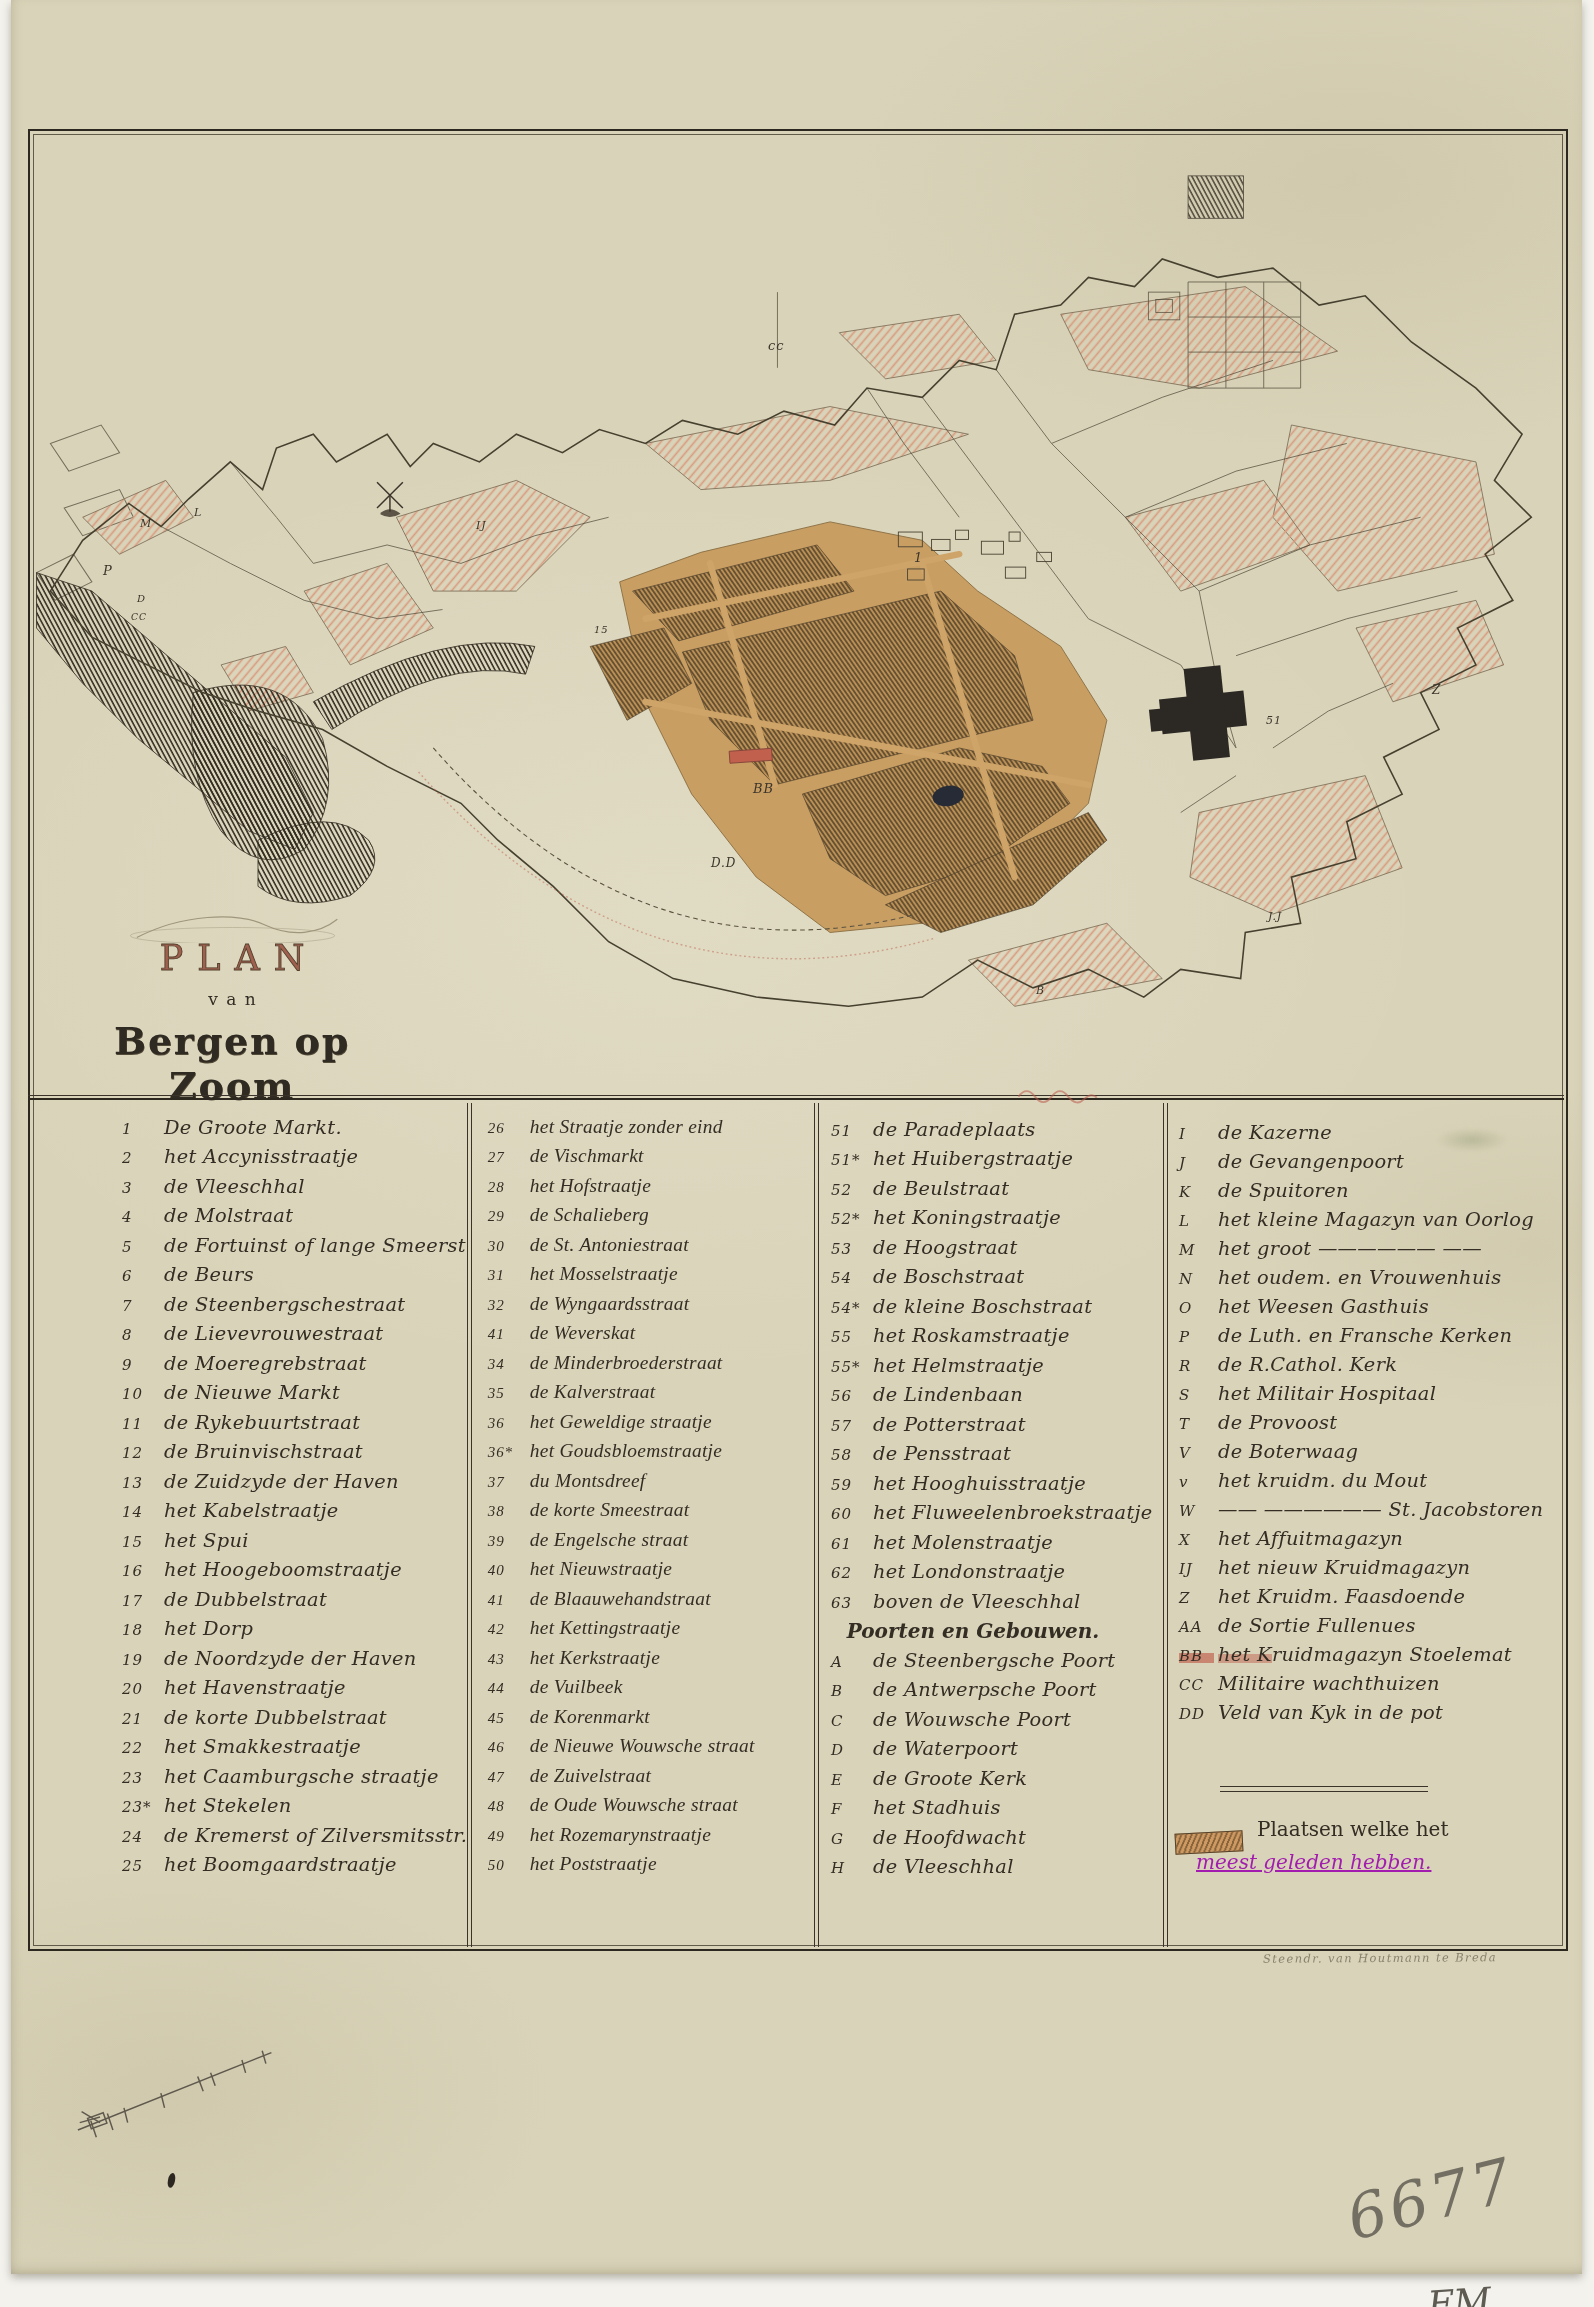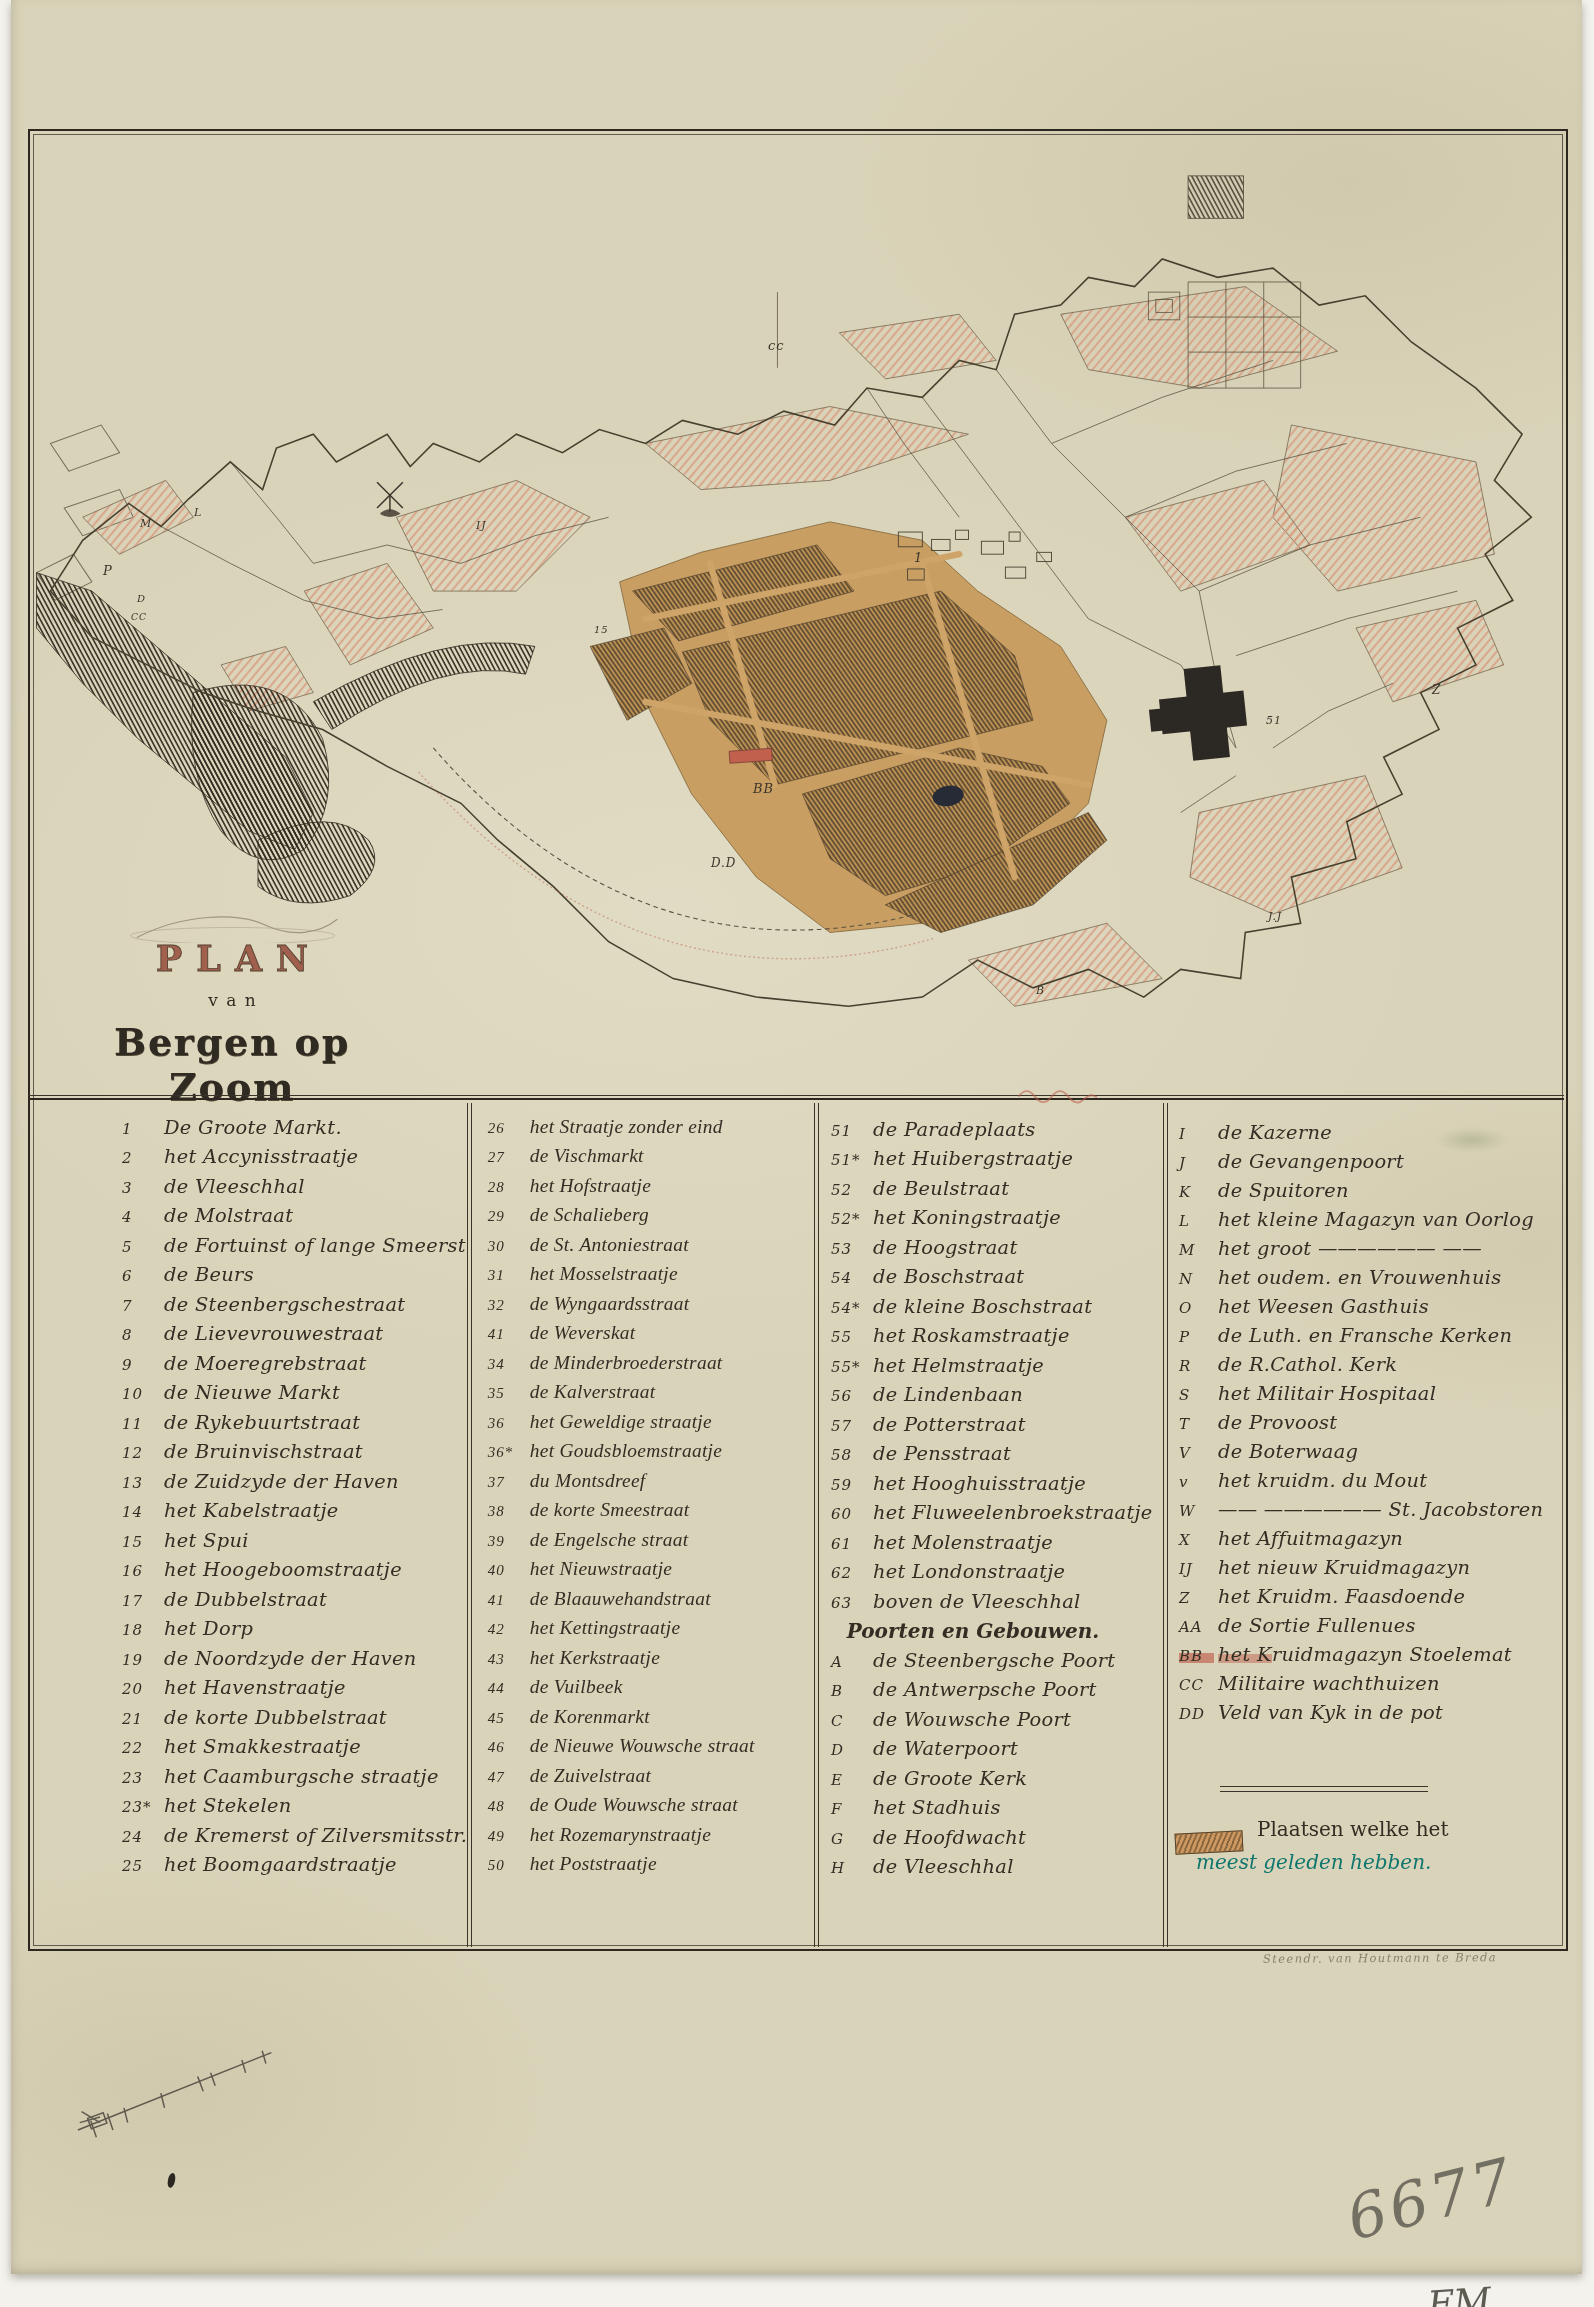--- a/index.html
+++ b/index.html
@@ -21,21 +21,21 @@
   .frame-inner{position:absolute;inset:2.8px;border:0.9px solid rgba(58,50,38,.75);pointer-events:none;}
   
   .map-svg{position:absolute;left:31px;top:135px;}
   .map-labels{position:absolute;inset:0;pointer-events:none;}
   .maplabel{position:absolute;font-style:italic;color:#3c352b;font-size:11px;
             letter-spacing:0.9px;white-space:nowrap;}
   
   .title{position:absolute;left:52px;top:912px;width:360px;text-align:center;
          color:#332d24;}
   .t-flourish{opacity:.55;display:block;margin:0 auto -5.5px auto;}
-  .t-plan{font-size:35px;font-weight:bold;letter-spacing:14px;color:#a0604d;
+  .t-plan{font-size:35px;font-weight:normal;letter-spacing:14px;color:#a0604d;
           -webkit-text-stroke:0.9px #54402f;text-indent:14px;}
   .t-van{font-size:17px;letter-spacing:8.3px;margin-top:11px;text-indent:8.3px;}
   .t-city{font-size:38px;font-weight:bold;margin-top:9.2px;letter-spacing:1.8px;
           color:#2f2a22;text-shadow:0.5px 0.5px 0 #544a38;}
   
   .sep-h-thin{position:absolute;left:28px;top:1095px;width:1536px;border-top:0.9px solid #3a332a;}
   .sep-h-thick{position:absolute;left:28px;top:1098px;width:1536px;border-top:2.8px solid #2d281f;}
   .sep-v{position:absolute;top:1103px;height:844px;width:2.8px;
          border-left:0.9px solid #3a332a;border-right:0.9px solid #3a332a;}
   .col{position:absolute;top:1101px;height:846px;overflow:hidden;color:#332d24;}
@@ -51,21 +51,21 @@
   .lrow .name{letter-spacing:0.3px;}
   .lrow.heading{justify-content:center;padding-right:46px;font-size:20px;font-weight:bold;}
   .smear-num{background:linear-gradient(rgba(187,72,55,.55),rgba(187,72,55,.55)) 0 78%/35px 10px no-repeat;}
   .smear-name{background:linear-gradient(rgba(187,72,55,.40),rgba(187,72,55,.40)) 0 80%/54px 9.2px no-repeat;}
   .c4-divider{position:absolute;left:52px;top:685px;width:208px;height:3.7px;
               border-top:0.9px solid #3a332a;border-bottom:0.9px solid #3a332a;}
   .note-swatch{position:absolute;left:7.4px;top:731px;width:66px;height:19.4px;
     background:repeating-linear-gradient(115deg, rgba(72,52,26,.55) 0 1.8px, rgba(0,0,0,0) 1.8px 4.6px),#cf9a62;
     border:1.4px solid #51422c;transform:rotate(-3deg);}
   .note-l1{position:absolute;left:89px;top:716px;font-size:20px;color:#332d24;}
-  .note-l2{position:absolute;left:28px;top:749px;font-style:italic;font-size:20px;color:#0f766e;}
+  .note-l2{position:absolute;left:28px;top:749px;font-style:italic;font-size:20px;color:#a21caf;text-decoration:underline;}
   
   .imprint{position:absolute;left:1263px;top:1951px;font-size:11.5px;font-style:italic;
            color:rgba(70,62,48,.55);letter-spacing:1.4px;transform:rotate(-.4deg);}
   .pencil-num{position:absolute;left:1346px;top:2163px;font-size:61px;font-style:italic;
               color:rgba(110,106,94,.95);transform:rotate(-14deg);letter-spacing:3.7px;}
   .mat-label{position:absolute;left:1429px;top:2278px;font-size:37px;font-style:italic;
              color:#5d5b52;transform:rotate(-4deg);}
   .red-squiggle{position:absolute;left:1011px;top:1078px;}
   .green-smudge{position:absolute;left:1436px;top:1128px;width:72px;height:24px;border-radius:50%;
      background:radial-gradient(closest-side, rgba(138,148,108,.38), rgba(138,148,108,0));

